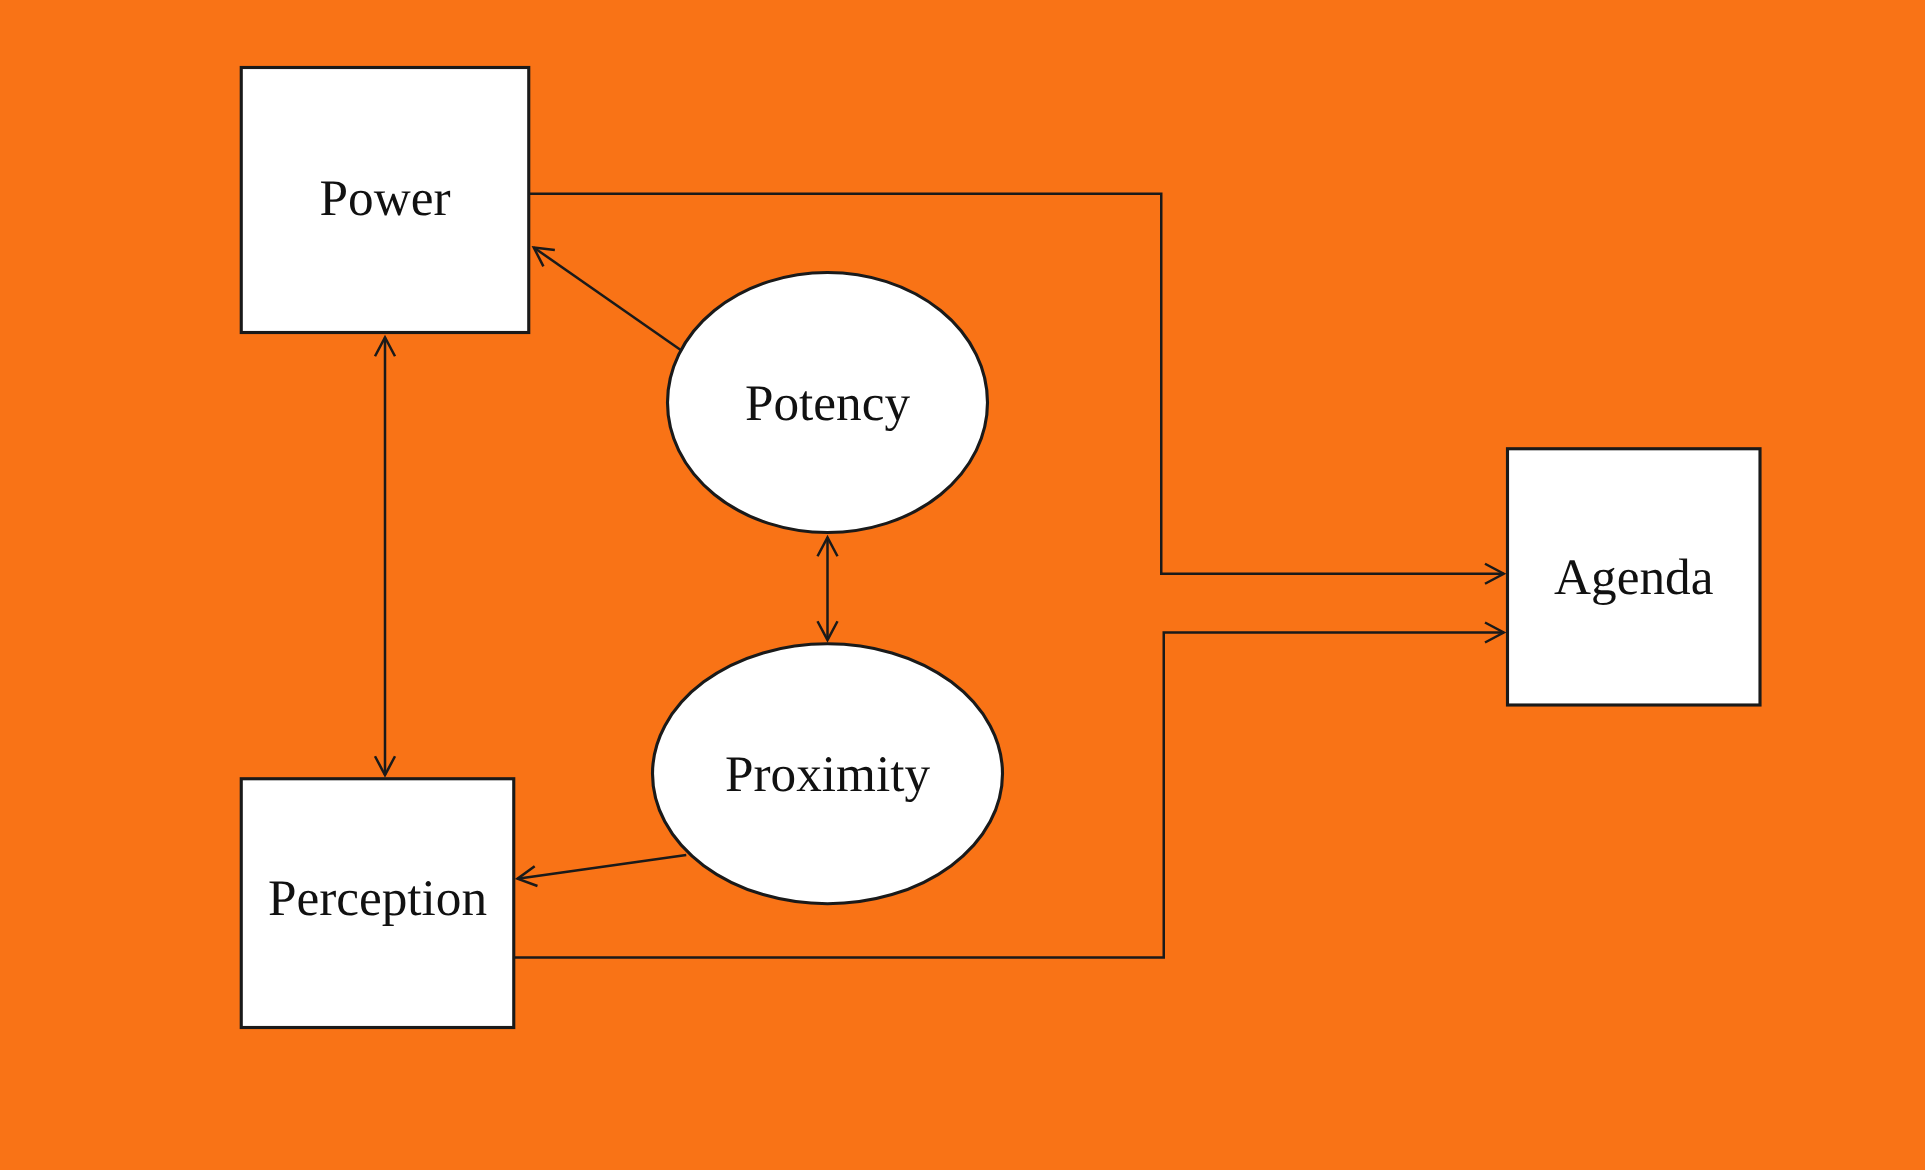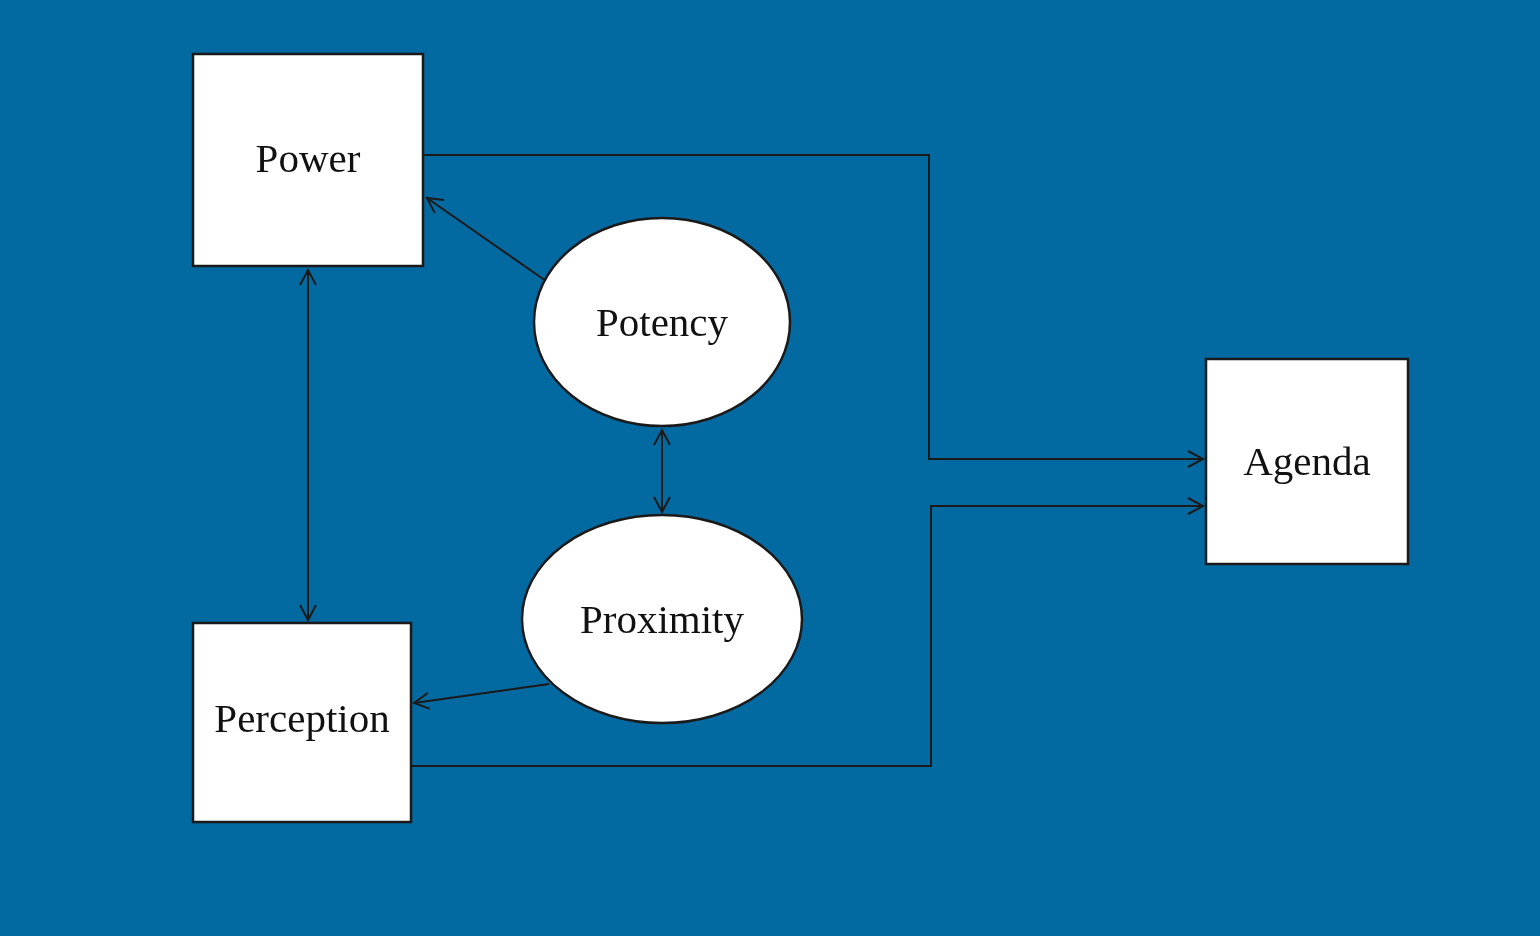--- a/index.html
+++ b/index.html
@@ -4,21 +4,21 @@
 <style>
   html, body {
     margin: 0;
     padding: 0;
     background: #ffffff;
   }
   .canvas {
     position: relative;
     width: 1540px;
     height: 936px;
-    background: #0369a1;
+    background: #f97316;
     overflow: hidden;
   }
   svg {
     display: block;
   }
   .node-shape {
     fill: #ffffff;
     stroke: #1a1a1a;
     stroke-width: 2.5;
   }

